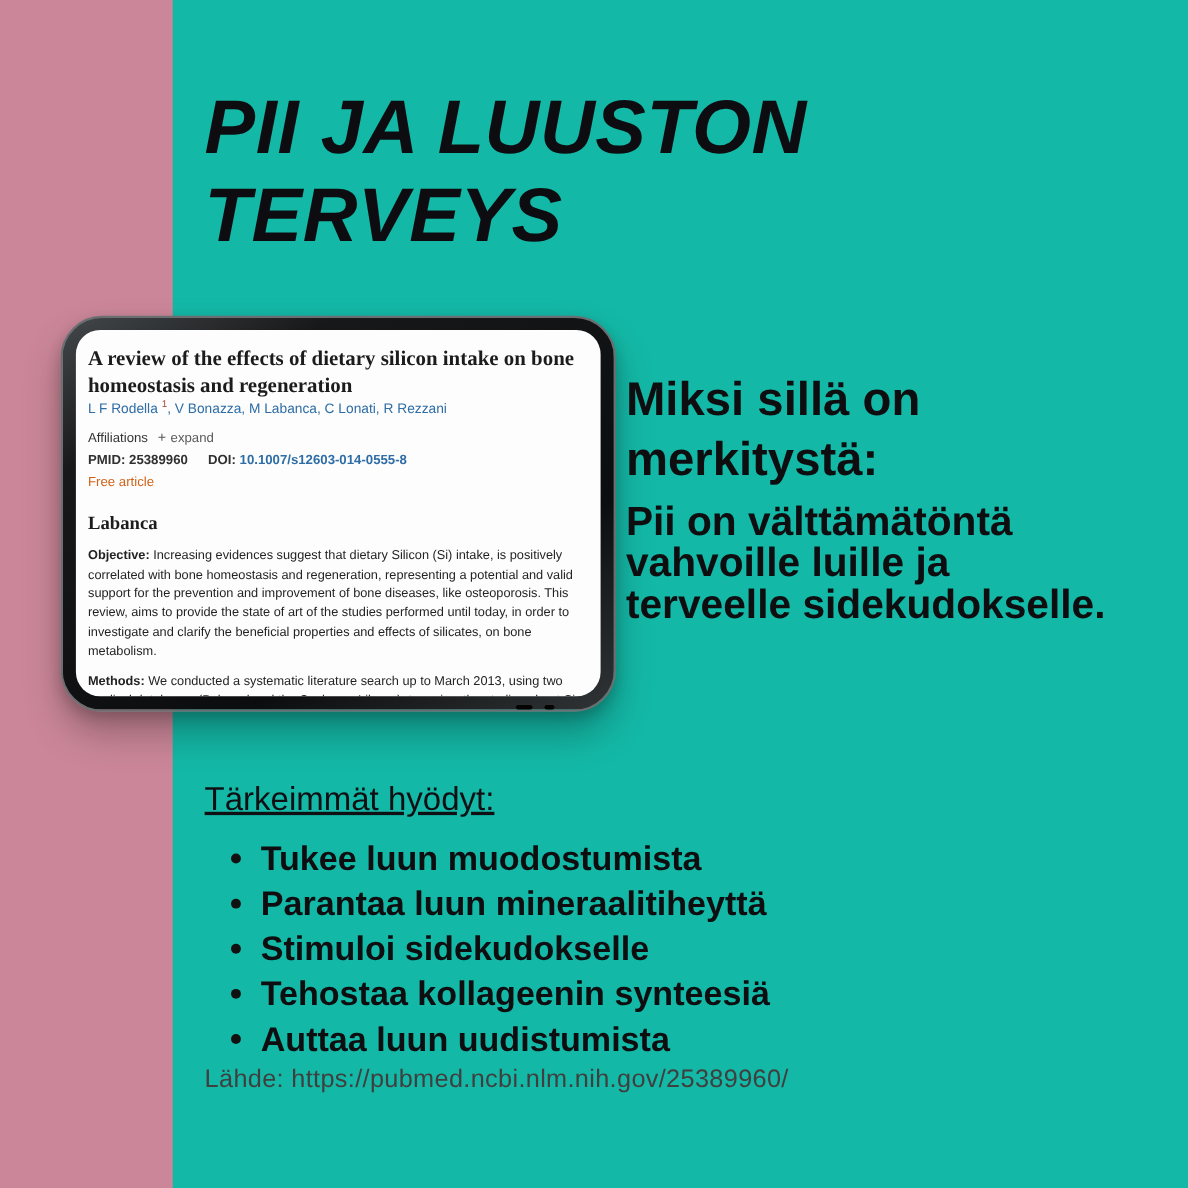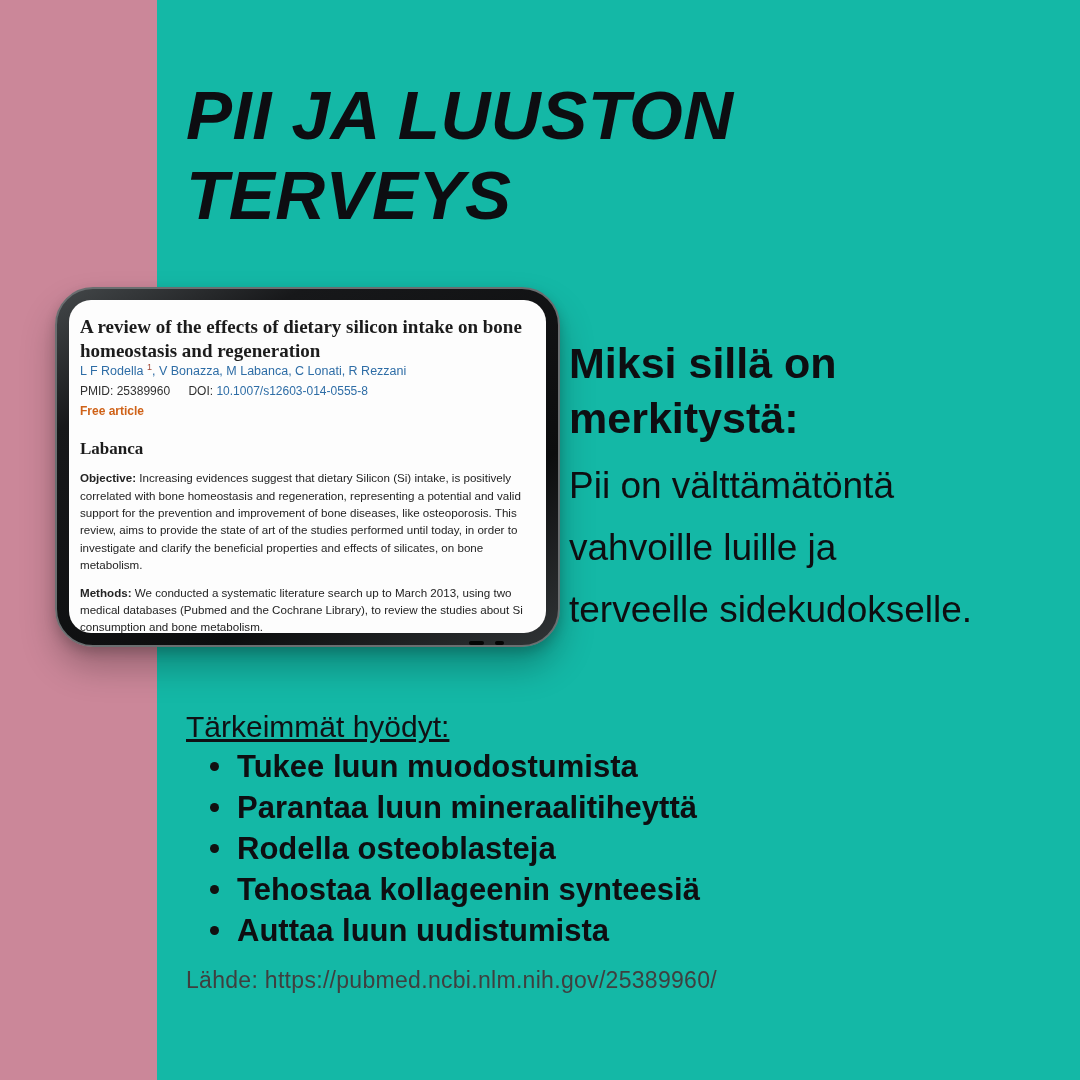--- a/index.html
+++ b/index.html
@@ -39,46 +39,46 @@
   
   .article-title {
     font-family:"Liberation Serif", serif; font-size:19px; font-weight:bold;
     color:#1c1c1c; line-height:23.5px; margin-top:7px;
   }
   .authors { font-size:12.5px; color:#2e6da6; }
   .authors .sup { color:#a14a39; font-size:9px; vertical-align:super; }
   .affil-row { margin-top:12px; font-size:12px; color:#343434; }
   .affil-expand { color:#5a5a5a; }
   .plus-icon { display:inline-block; margin:0 4px 0 9px; color:#555; font-size:13px; }
-  .ids-row { margin-top:6px; font-size:12px; color:#303030; }
+  .ids-row { margin-top:6px; font-size:12px; color:#303030;font-weight:bold; }
   .doi-label { margin-left:15px; }
   .pm-link { color:#2e6da6; text-decoration:none; cursor:pointer; }
-  .free-article { margin-top:6px; font-size:12px; font-weight:bold; color:#cf6218; }
+  .free-article { margin-top:6px; font-size:12px; font-weight:normal; color:#cf6218; }
   .abstract-h {
     font-family:"Liberation Serif", serif; font-size:17px; font-weight:bold;
     margin-top:21px; color:#1c1c1c;
   }
   .para { margin-top:10px; font-size:11.6px; line-height:17.4px; color:#232323; }
   .para .plabel { font-weight:bold; }
 
   
   .why { position:absolute; left:569px; top:336px; width:470px; }
   .why-heading {
     font-size:43px; line-height:55px; font-weight:800; color:#0e0e11;
     white-space:pre-line;
   }
   .why-body {
-    margin-top:9px; font-size:37px; line-height:62px; font-weight:400; color:#0e0e11;
+    margin-top:9px; font-size:37px; line-height:38px; font-weight:700; color:#0e0e11;
     white-space:pre-line;
   }
 
   
   .benefits { position:absolute; left:186px; top:710px; width:640px; }
   .benefits-heading { font-size:30px; font-weight:500; color:#101014;text-decoration:underline; }
-  .benefits-list { list-style:none; margin-top:2px; }
+  .benefits-list { list-style:none; margin-top:16px; }
   .benefit-item { display:flex; align-items:center; font-size:31px; line-height:41px; font-weight:600; color:#0e0e11; }
   .bullet-dot { flex:0 0 auto; width:9px; height:9px; border-radius:50%; background:#111; margin:0 18px 0 24px; }
 
   
   .source-line { position:absolute; left:186px; top:967px; font-size:23px; color:#3f3f3f; font-weight:400; letter-spacing:0.3px; }
 </style>
 </head>
 <body>
 
 <div class="canvas">
@@ -91,20 +91,23 @@
   <div class="tablet">
     <div class="screen">
 
       <div class="article-title">A review of the effects of dietary silicon intake on bone homeostasis and regeneration</div>
 
       <div class="authors">
         <span>L F Rodella</span>
         <span class="sup">1</span><span>, V Bonazza, M Labanca, C Lonati, R Rezzani</span>
       </div>
 
+      <div class="affil-row">
+        <span>Affiliations</span><span class="plus-icon">+</span><span class="affil-expand">expand</span>
+      </div>
 
       <div class="ids-row">
         <span>PMID:</span>
         <span>25389960</span>
         <span class="doi-label">DOI:</span>
         <span class="pm-link">10.1007/s12603-014-0555-8</span>
       </div>
 
       <div class="free-article">Free article</div>
 
@@ -137,21 +140,21 @@
       <li class="benefit-item">
         <span class="bullet-dot"></span>
         <span>Tukee luun muodostumista</span>
       </li>
       <li class="benefit-item">
         <span class="bullet-dot"></span>
         <span>Parantaa luun mineraalitiheyttä</span>
       </li>
       <li class="benefit-item">
         <span class="bullet-dot"></span>
-        <span>Rodella osteoblasteja</span>
+        <span>Stimuloi sidekudokselle</span>
       </li>
       <li class="benefit-item">
         <span class="bullet-dot"></span>
         <span>Tehostaa kollageenin synteesiä</span>
       </li>
       <li class="benefit-item">
         <span class="bullet-dot"></span>
         <span>Auttaa luun uudistumista</span>
       </li>
     </ul>

